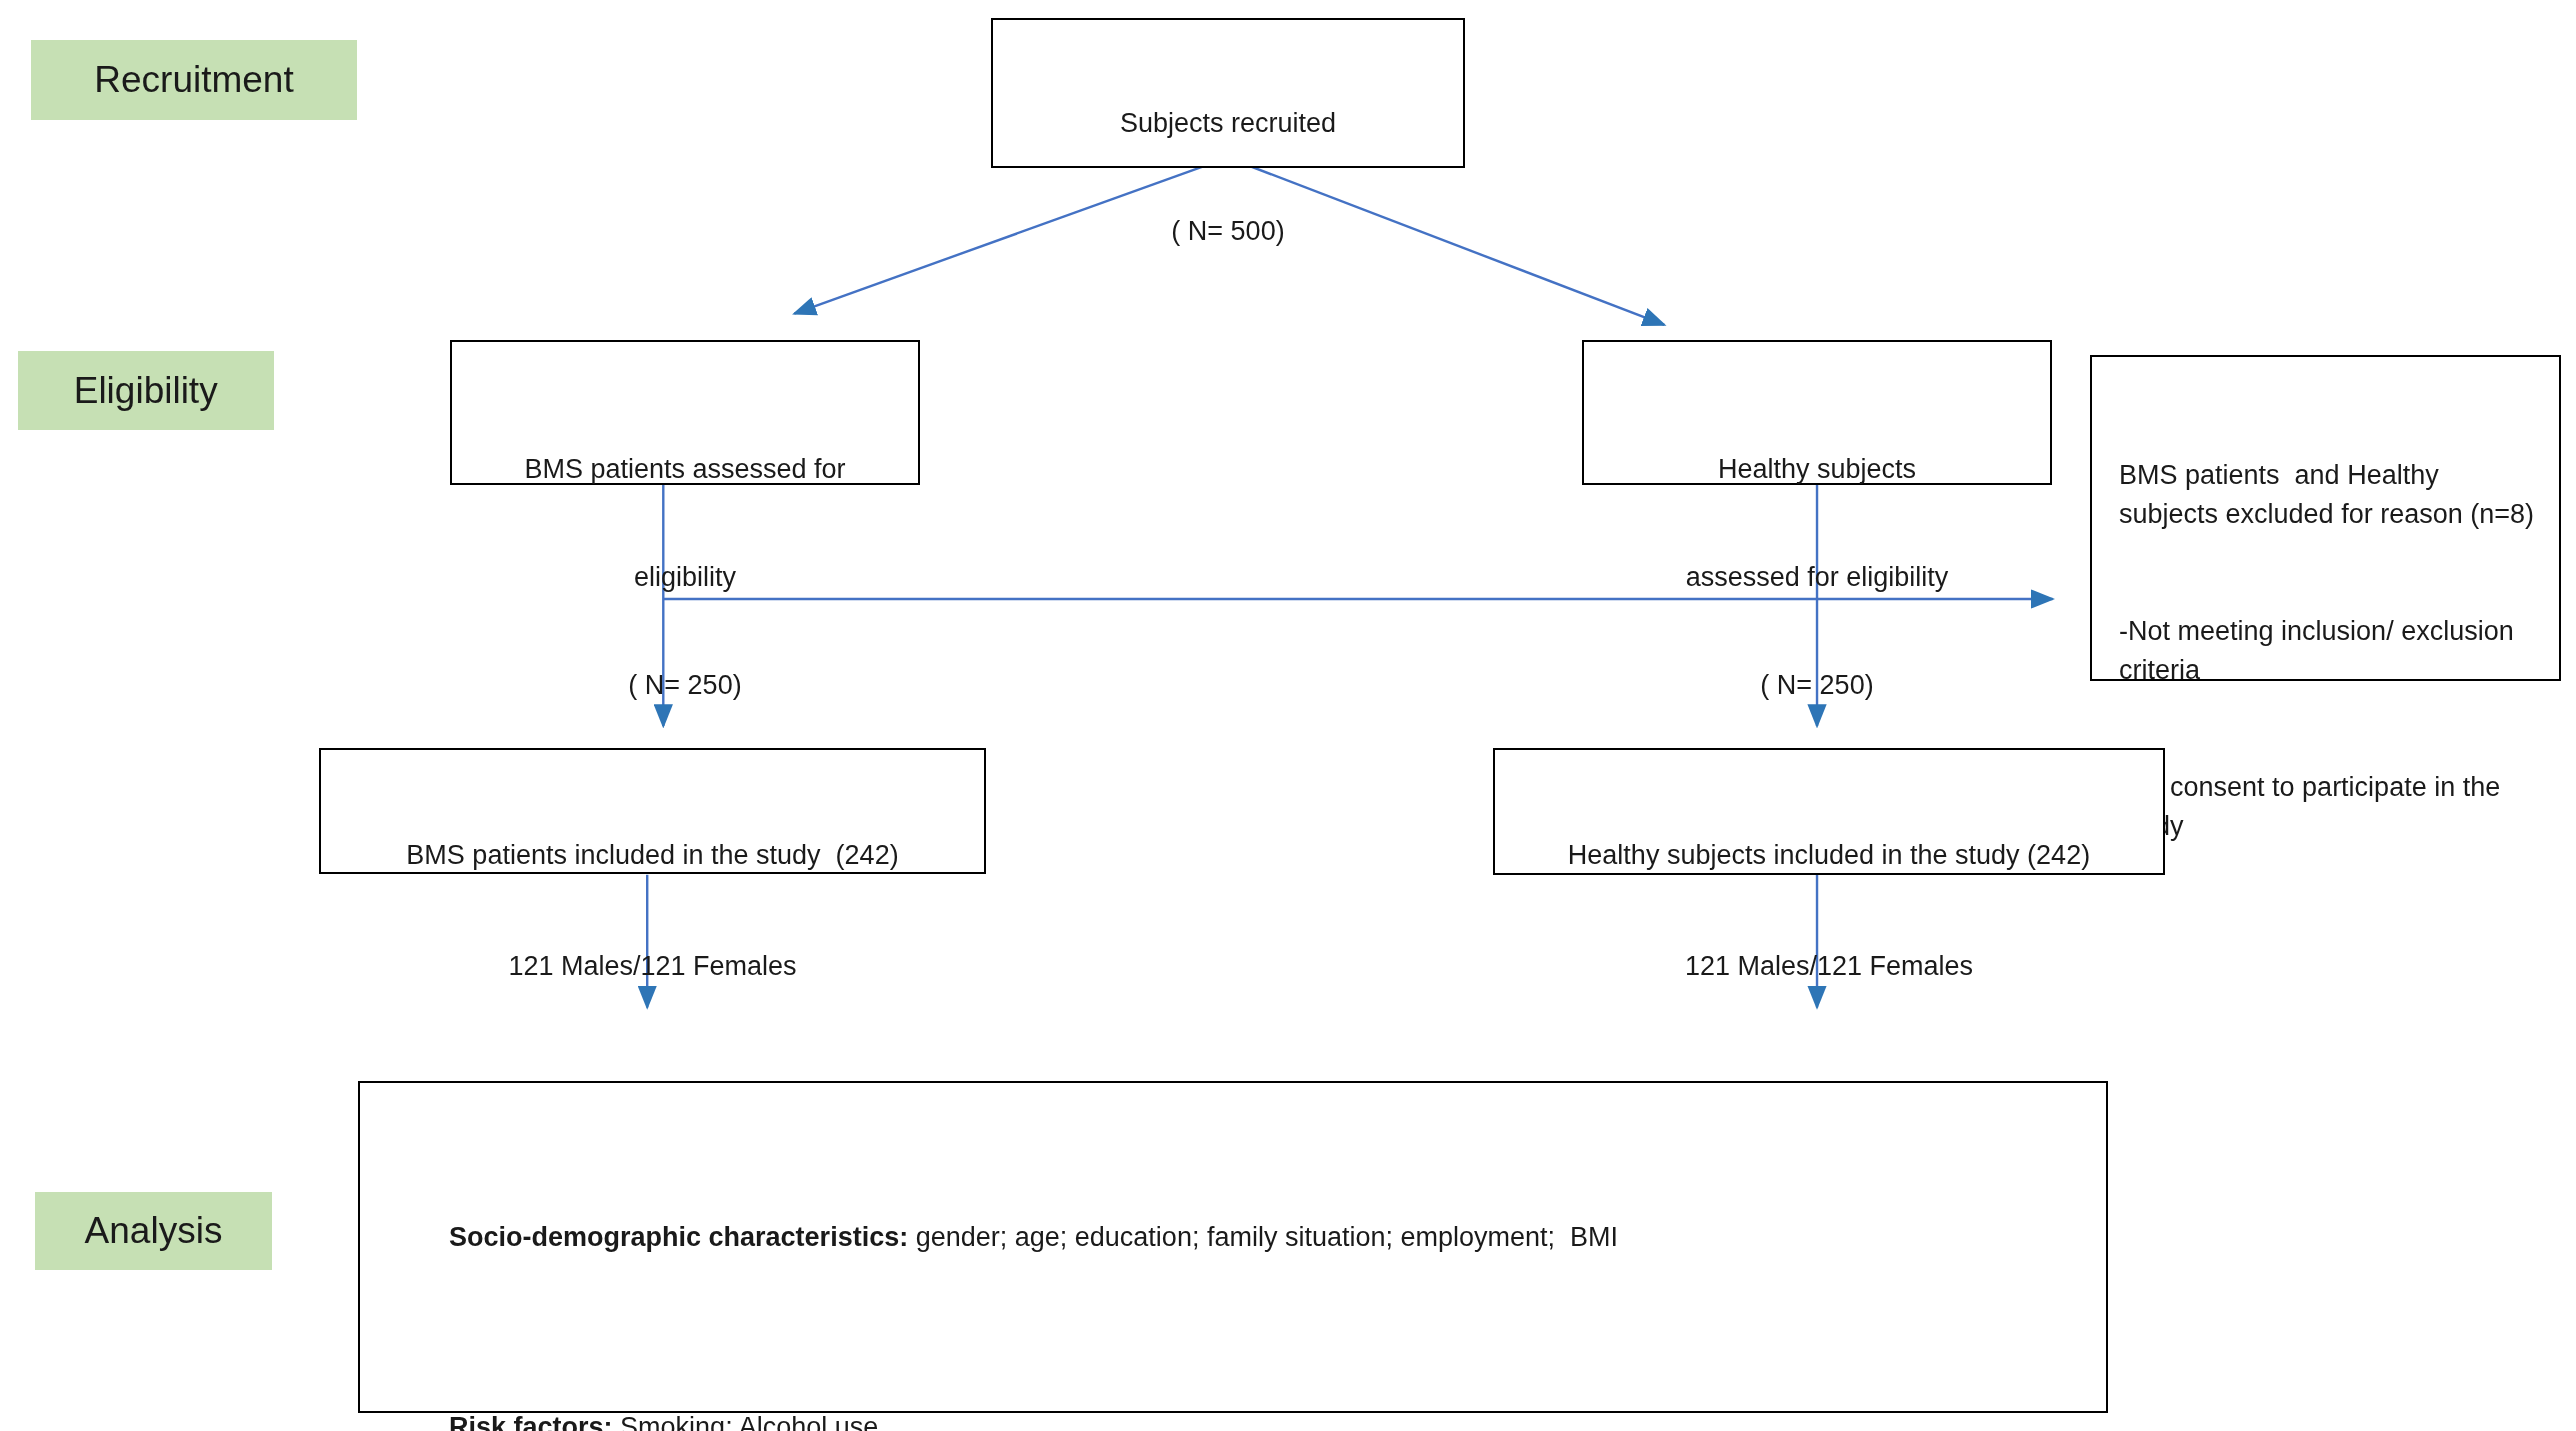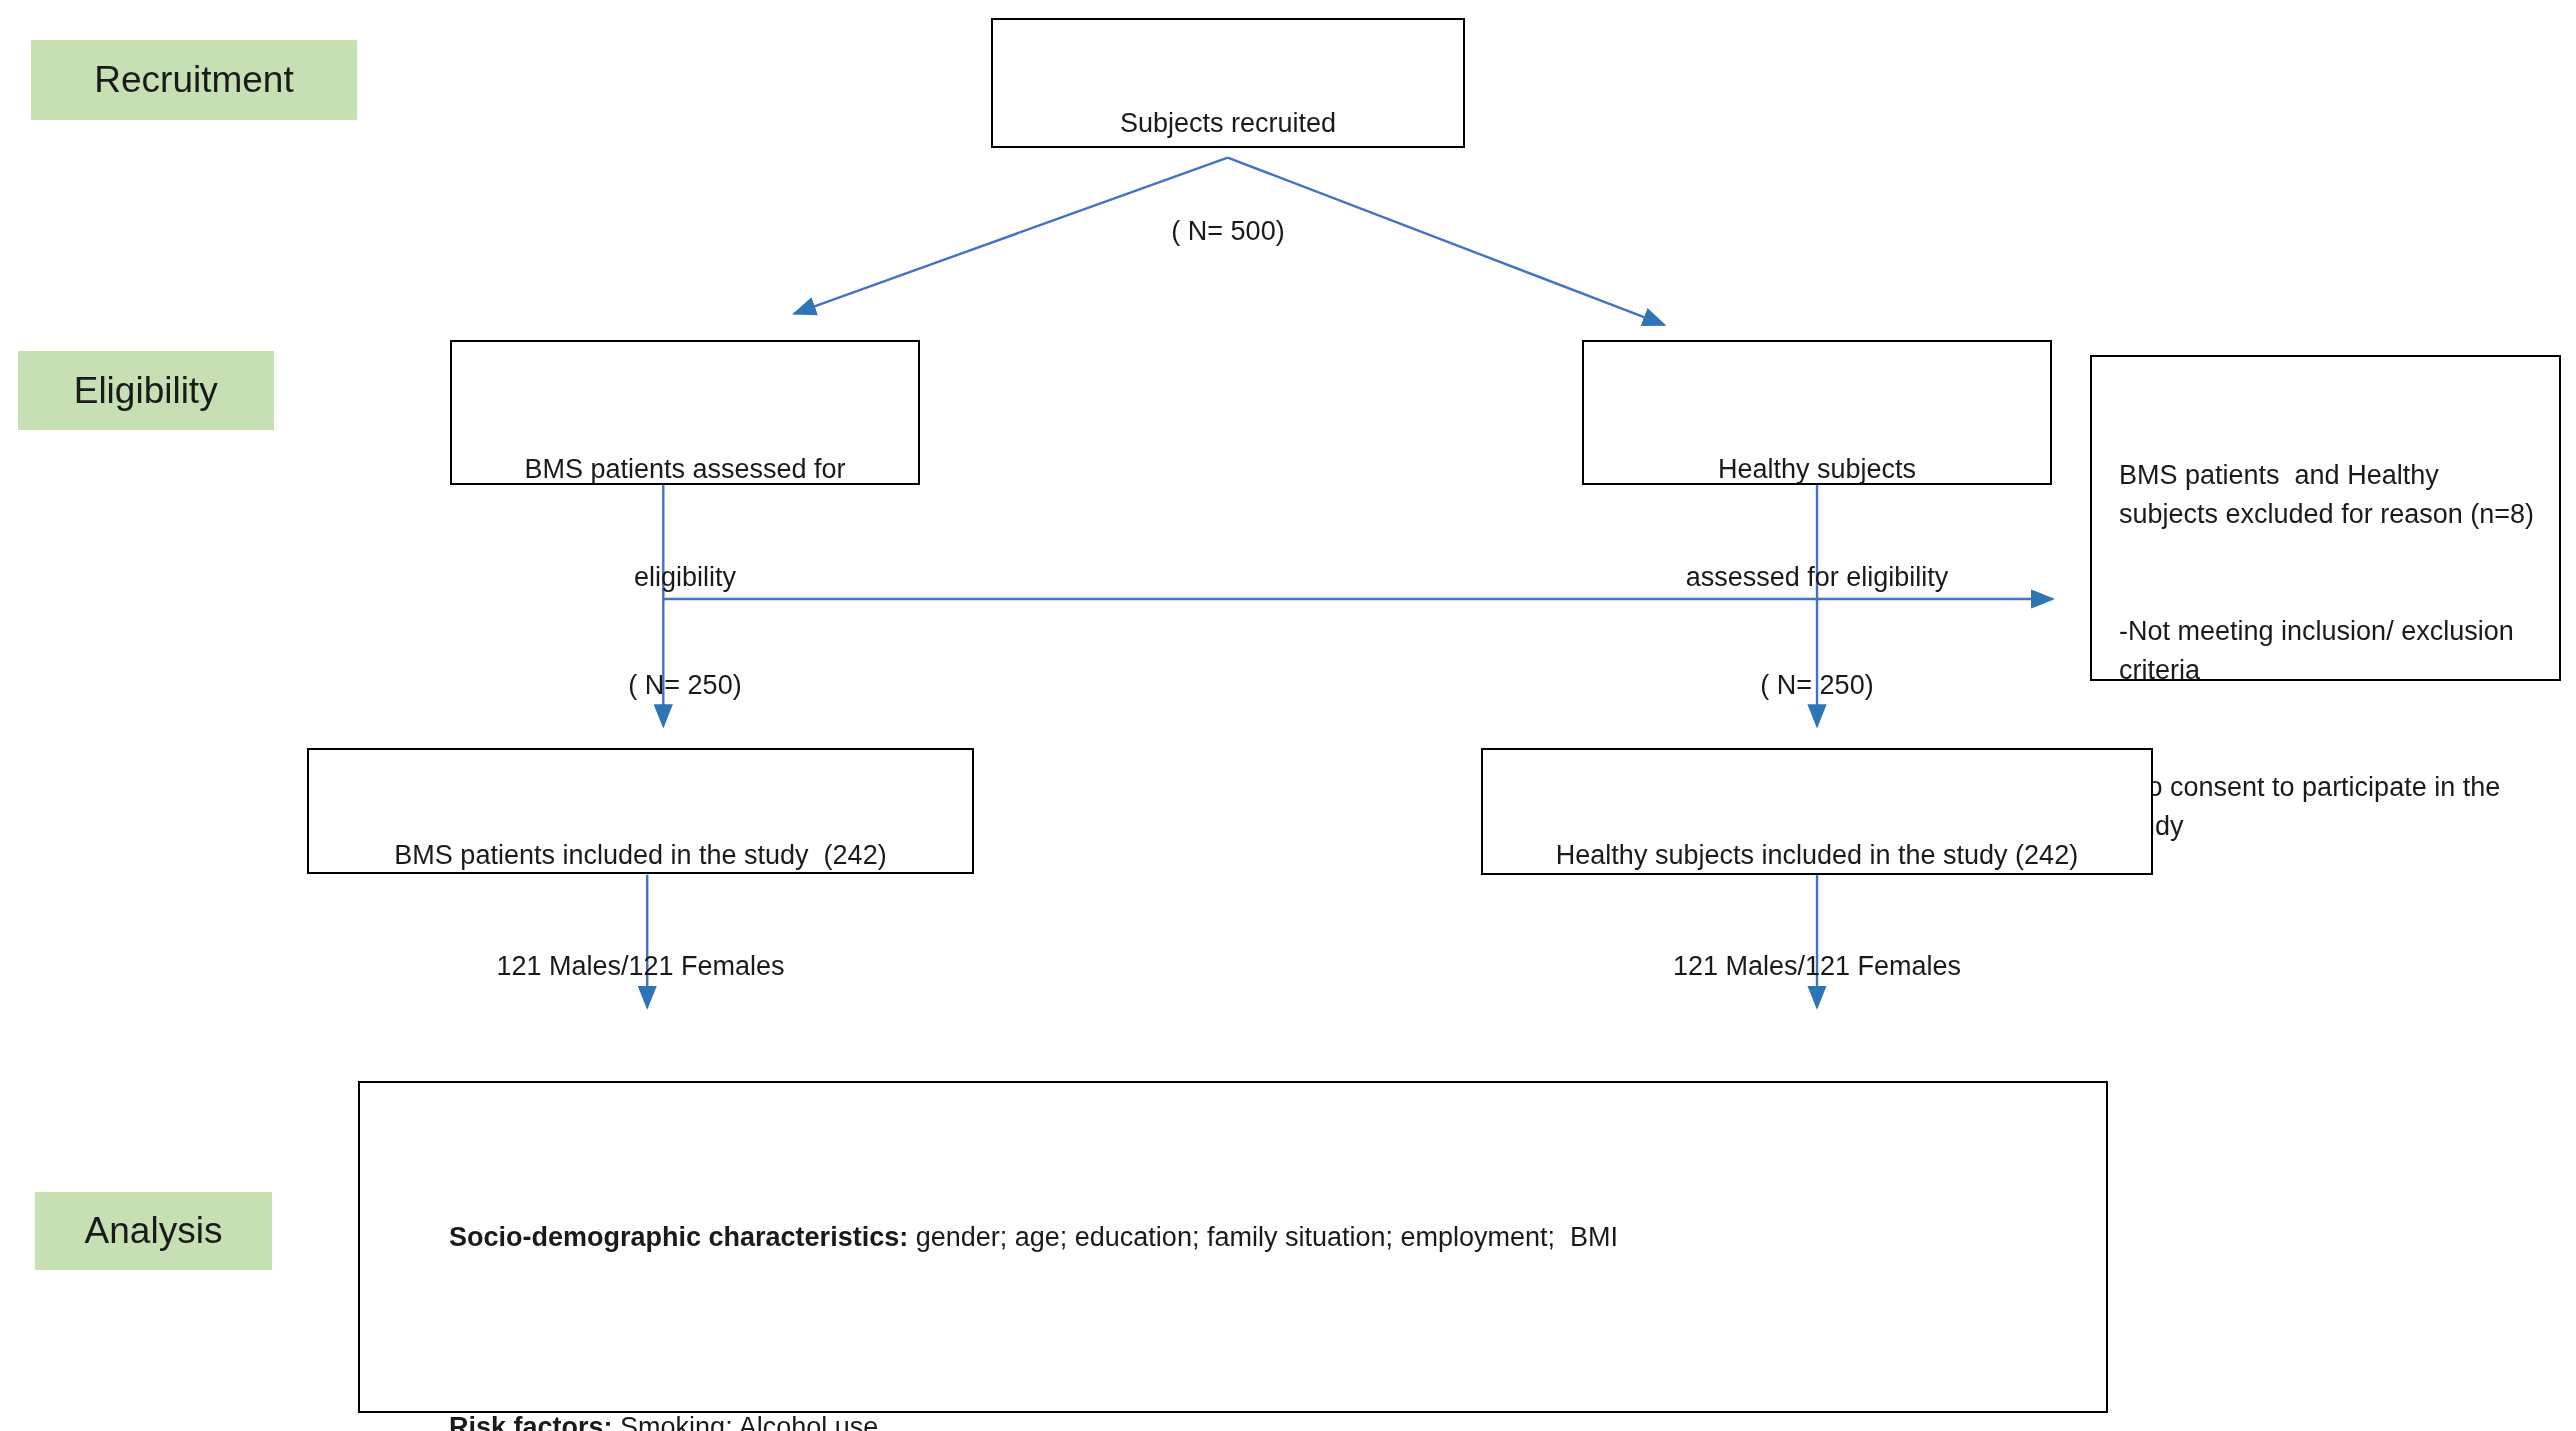--- a/index.html
+++ b/index.html
@@ -51,21 +51,21 @@
     border: 2.4px solid var(--box-border);
     box-sizing: border-box;
     font-size: 27px;
     line-height: 36px;
     white-space: pre-wrap;
   }
   .node.centered { text-align: center; }
   .node .line { white-space: pre-wrap; }
   .node-recruited { padding-top: 13px; }
   .node-assessed { padding-top: 37px; }
-  .node-included { padding-top: 13px; line-height: 37px; }
+  .node-included { padding-top: 13px; line-height: 37px; margin-left: 12px; }
   .node-excluded { padding: 21px 24px 8px 27px; line-height: 39px; text-align: left; }
   .node-analysis { padding: 21px 24px 0 44px; line-height: 38px; text-align: left; }
   .node-analysis .bold { font-weight: bold; }
 </style>
 </head>
 <body>
 
 <div class="canvas">
 
   <svg class="connectors" viewBox="0 0 3204 1781" xmlns="http://www.w3.org/2000/svg" aria-hidden="true">
@@ -82,21 +82,21 @@
     <line class="conn" x1="805" y1="1088" x2="805" y2="1253" marker-end="url(#arrowhead)"></line>
     <line class="conn" x1="2260" y1="1088" x2="2260" y2="1253" marker-end="url(#arrowhead)"></line>
   </svg>
 
   <div class="stage-label" style="left:31px; top:40px; width:326px; height:80px;">Recruitment</div>
 
   <div class="stage-label" style="left:17.7px; top:351px; width:256px; height:79px;">Eligibility</div>
 
   <div class="stage-label" style="left:35px; top:1192px; width:237px; height:78px;">Analysis</div>
 
-  <div class="node centered node-recruited" style="left:991px; top:17.7px; width:474px; height:130px;">
+  <div class="node centered node-recruited" style="left:991px; top:17.7px; width:474px; height:150px;">
     <div class="line">Subjects recruited</div>
     <div class="line">( N= 500)</div>
   </div>
 
   <div class="node centered node-assessed" style="left:450px; top:340px; width:470px; height:145px;">
     <div class="line">BMS patients assessed for</div>
     <div class="line">eligibility</div>
     <div class="line">( N= 250)</div>
   </div>
 

